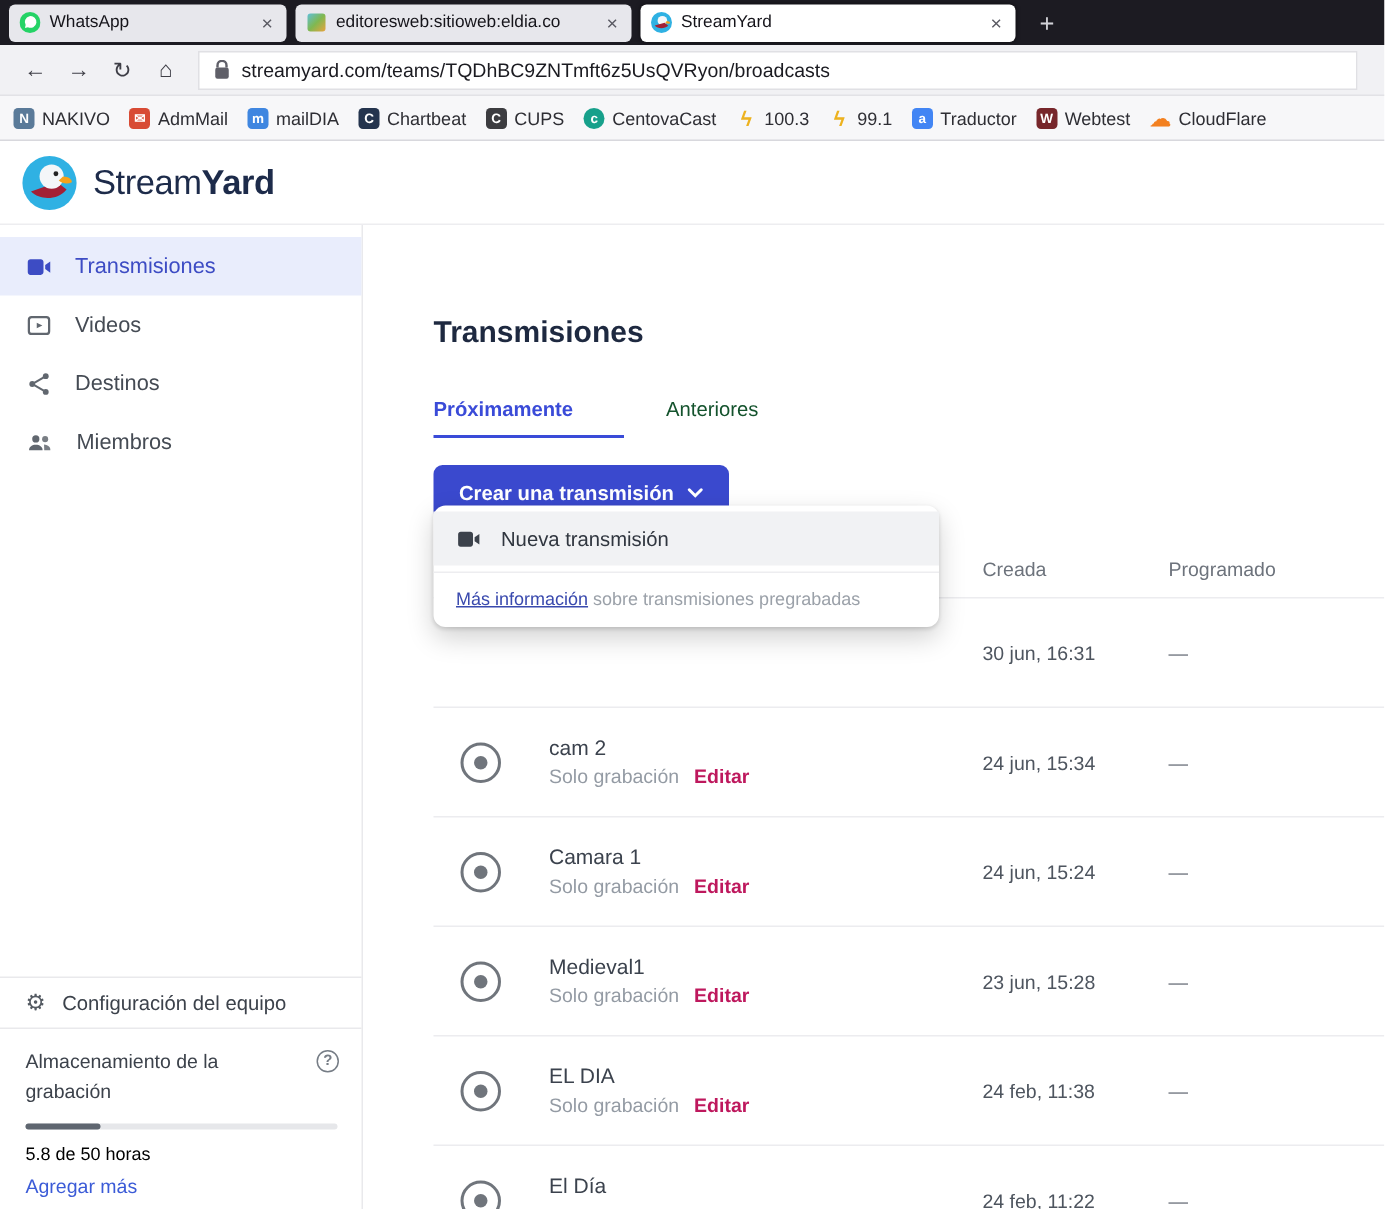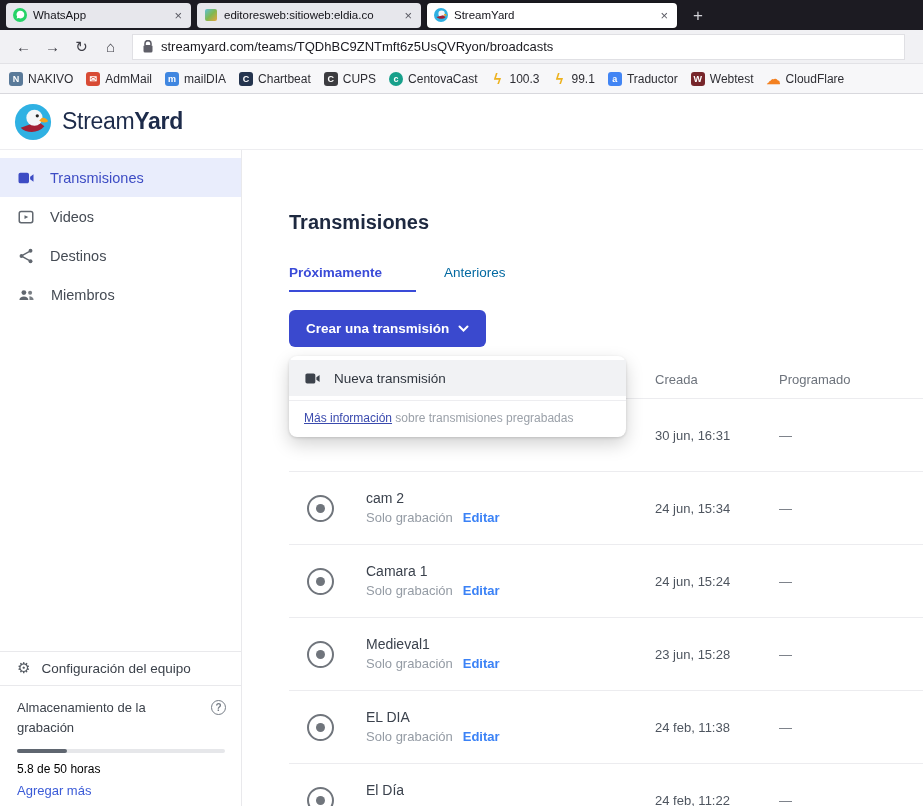--- a/index.html
+++ b/index.html
@@ -55,43 +55,43 @@
   .progress-fill { width:24%; height:100%; background:#5f6670; border-radius:2px; }
   .storage-usage { margin-top:9px; font-size:12px; color:#000000; }
   .storage-add { margin-top:7px; font-size:13px; color:#3b5bd7; cursor:pointer; }
 
   
   .main { flex:1; position:relative; padding:61px 0 0 47px; overflow:hidden; background:#fff; }
   .page-title { font-size:20px; font-weight:bold; color:#1e2940; }
   .mtabs { display:flex; margin-top:31px; align-items:flex-start; }
   .mtab { font-size:13.5px; padding-bottom:10px; cursor:pointer; }
   .mtab.active { color:#3a4bd8; font-weight:bold; border-bottom:2.5px solid #3a4bd8; padding-right:34px; }
-  .mtab.inactive { color:#0369a1; margin-left:28px; }
+  .mtab.inactive { color:#14532d; margin-left:28px; }
   .btn-row { margin-top:18px; }
   .create-btn { height:37px; background:#3a49ce; color:#fff; border:none; border-radius:6px; font-size:13.5px; font-weight:bold; font-family:inherit; padding:0 17px; display:inline-flex; align-items:center; gap:9px; cursor:pointer; }
 
-  .dropdown { position:absolute; left:47px; top:206px; width:337px; background:#fff; border-radius:8px; box-shadow:0 1px 3px rgba(0,0,0,.14), 0 7px 18px rgba(0,0,0,.18); padding-top:4px; z-index:20; }
+  .dropdown { position:absolute; left:47px; top:187px; width:337px; background:#fff; border-radius:8px; box-shadow:0 1px 3px rgba(0,0,0,.14), 0 7px 18px rgba(0,0,0,.18); padding-top:4px; z-index:20; }
   .dd-item { height:36px; display:flex; align-items:center; gap:13px; padding:0 15px; font-size:13.5px; color:#30363f; cursor:pointer; }
   .dd-item.hl { background:#f1f2f4; }
   .dd-item .icn { color:#3c424b; display:flex; }
   .dd-info { border-top:1px solid #ededf0; margin-top:4px; padding:10px 15px 12px; font-size:12px; color:#9ba1a9; }
   .dd-link { color:#3a4aae; text-decoration:underline; cursor:pointer; }
 
   .table { margin-top:13px; }
   .thead { display:flex; height:38px; align-items:center; font-size:13px; color:#6d737c; }
   .col-name { flex:0 0 366px; }
   .col-created { flex:0 0 124px; }
   .col-sched { flex:1; }
   .trow { display:flex; align-items:center; height:73px; border-top:1px solid #ececef; }
   .rname { flex:0 0 366px; display:flex; align-items:center; gap:32px; padding-left:18px; }
   .rec { width:27px; height:27px; border:2px solid #70757c; border-radius:50%; position:relative; flex:0 0 auto; }
   .rec::after { content:""; position:absolute; inset:7px; background:#70757c; border-radius:50%; }
   .rtitle { font-size:14px; color:#3b424d; }
   .rsub { margin-top:4px; font-size:13px; color:#949ba4; height:17px; }
-  .redit { color:#3b82f6; font-weight:bold; margin-left:10px; cursor:pointer; }
+  .redit { color:#be185d; font-weight:bold; margin-left:10px; cursor:pointer; }
   .rcreated { flex:0 0 124px; font-size:13px; color:#4e555f; }
   .rsched { flex:1; font-size:13px; color:#6d737c; }
 </style>
 </head>
 <body>
 
 <div class="screen">
 
   <div class="tabbar">
     <div class="tab t0">

